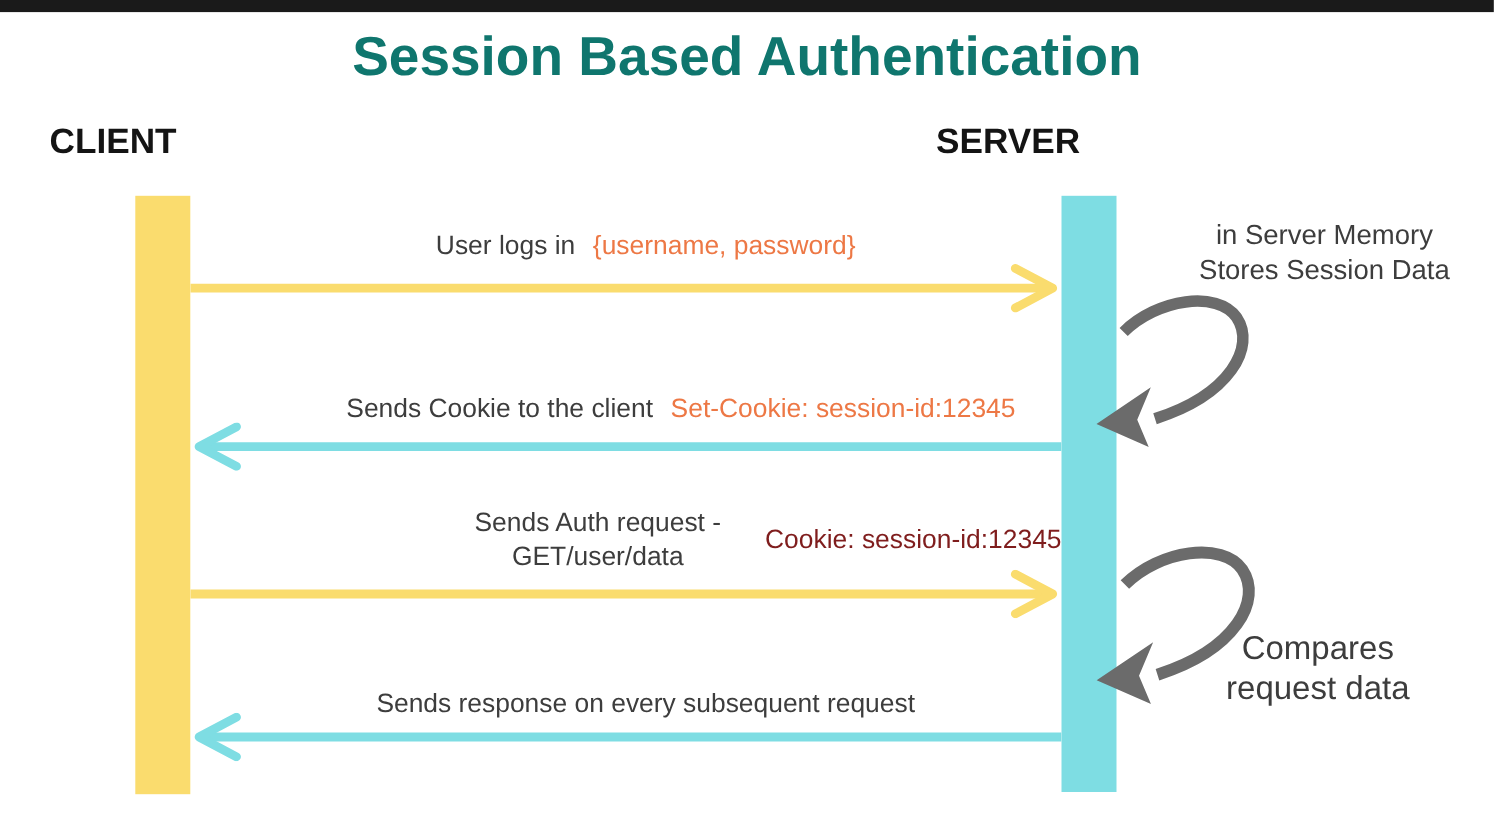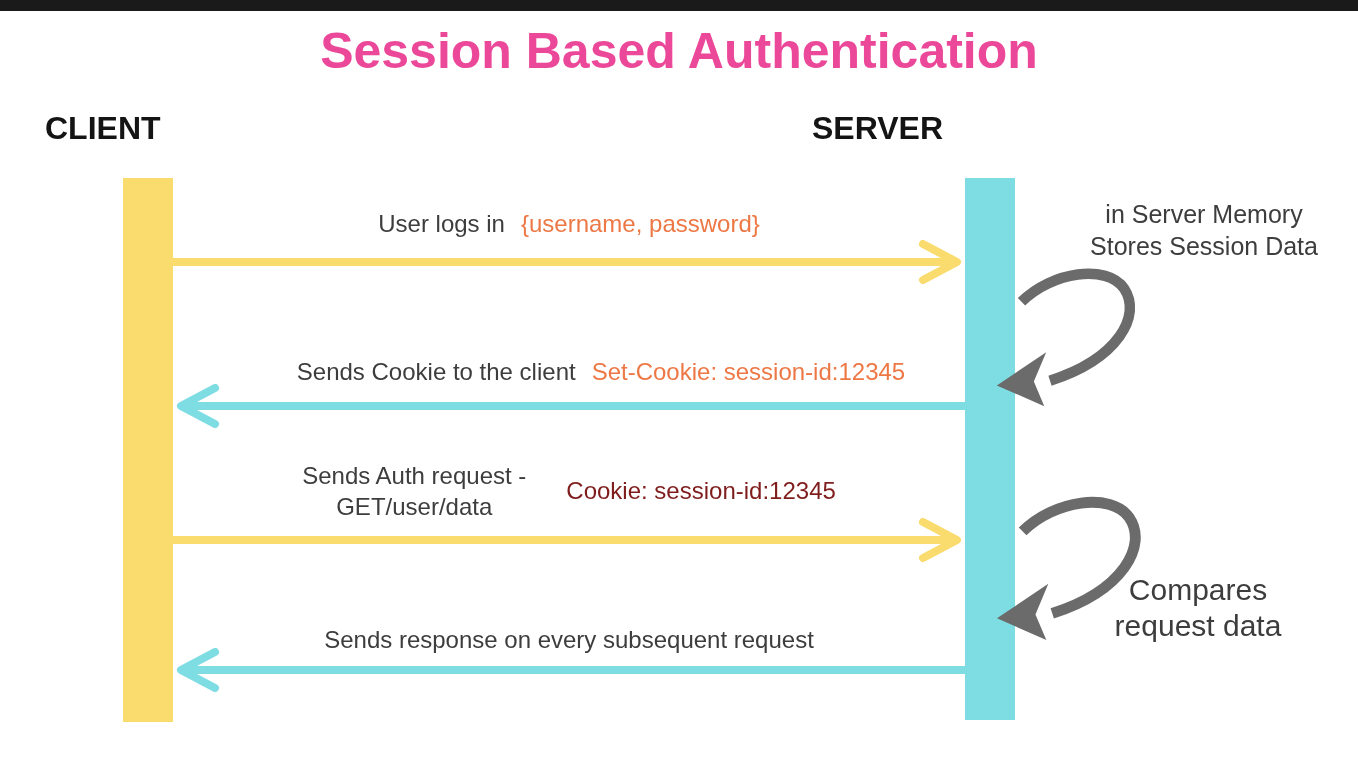--- a/index.html
+++ b/index.html
@@ -7,45 +7,45 @@
     width:1358px;height:764px;position:relative;overflow:hidden;
     background:#ffffff;
     font-family:"Liberation Sans","DejaVu Sans",sans-serif;
   }
   .abs{position:absolute;}
   
   .top-strip{left:0;top:0;width:1358px;height:11px;background:#1a1a1a;}
   
   .title{
     left:0;top:22px;width:1358px;text-align:center;
-    font-size:50px;font-weight:800;color:#ec4899;letter-spacing:0px;
+    font-size:50px;font-weight:800;color:#0f766e;letter-spacing:0px;
   }
   
   .actor{
     font-size:32px;font-weight:800;color:#141414;letter-spacing:0px;
   }
   .actor.client{left:45px;top:110px;}
-  .actor.server{left:812px;top:110px;}
+  .actor.server{left:851px;top:110px;}
   
   .lifeline{width:50px;}
   .lifeline.client{left:123px;top:178px;height:544px;background:#fadc6e;}
   .lifeline.server{left:965px;top:178px;height:542px;background:#7edde3;}
   
   .msg-label{
-    left:173px;width:792px;text-align:center;
+    left:191px;width:792px;text-align:center;
     font-size:24px;color:#3d3d3d;
   }
   .msg-label .payload{color:#ed7845;}
   .gap-sm{display:inline-block;width:16px;}
   .msg-label.row1{top:210px;}
   .msg-label.row2{top:358px;margin-left:32px;}
   .msg-label.row4{top:626px;}
   .msg3-wrap{
     left:173px;top:460px;width:792px;
-    display:flex;justify-content:center;align-items:center;gap:40px;
+    display:flex;justify-content:flex-end;align-items:center;gap:40px;
     font-size:24px;color:#3d3d3d;
   }
   .msg3-wrap .two-line{text-align:center;line-height:31px;}
   .msg3-wrap .payload{color:#7f1d1d;}
   .arrow-svg{left:173px;width:792px;height:44px;}
   .arrow-svg.a1{top:240px;}
   .arrow-svg.a2{top:384px;}
   .arrow-svg.a3{top:518px;}
   .arrow-svg.a4{top:648px;}
   

